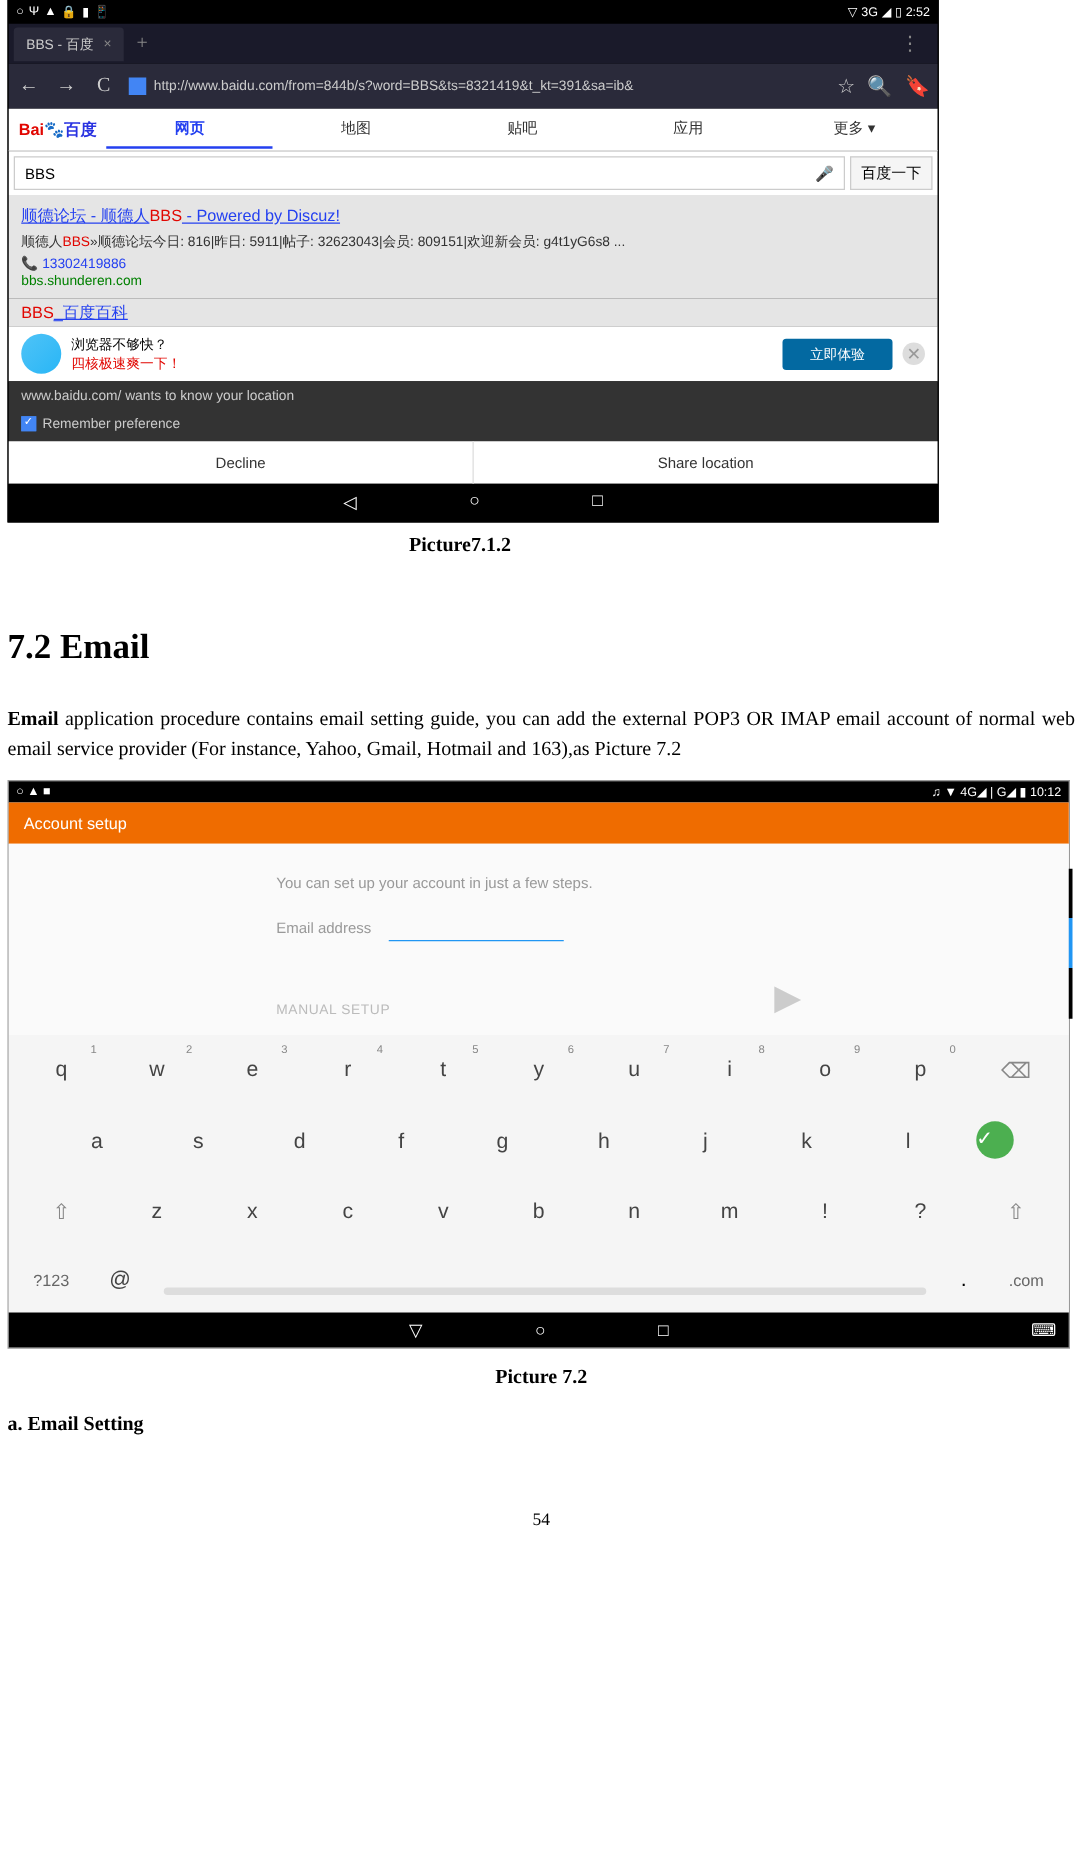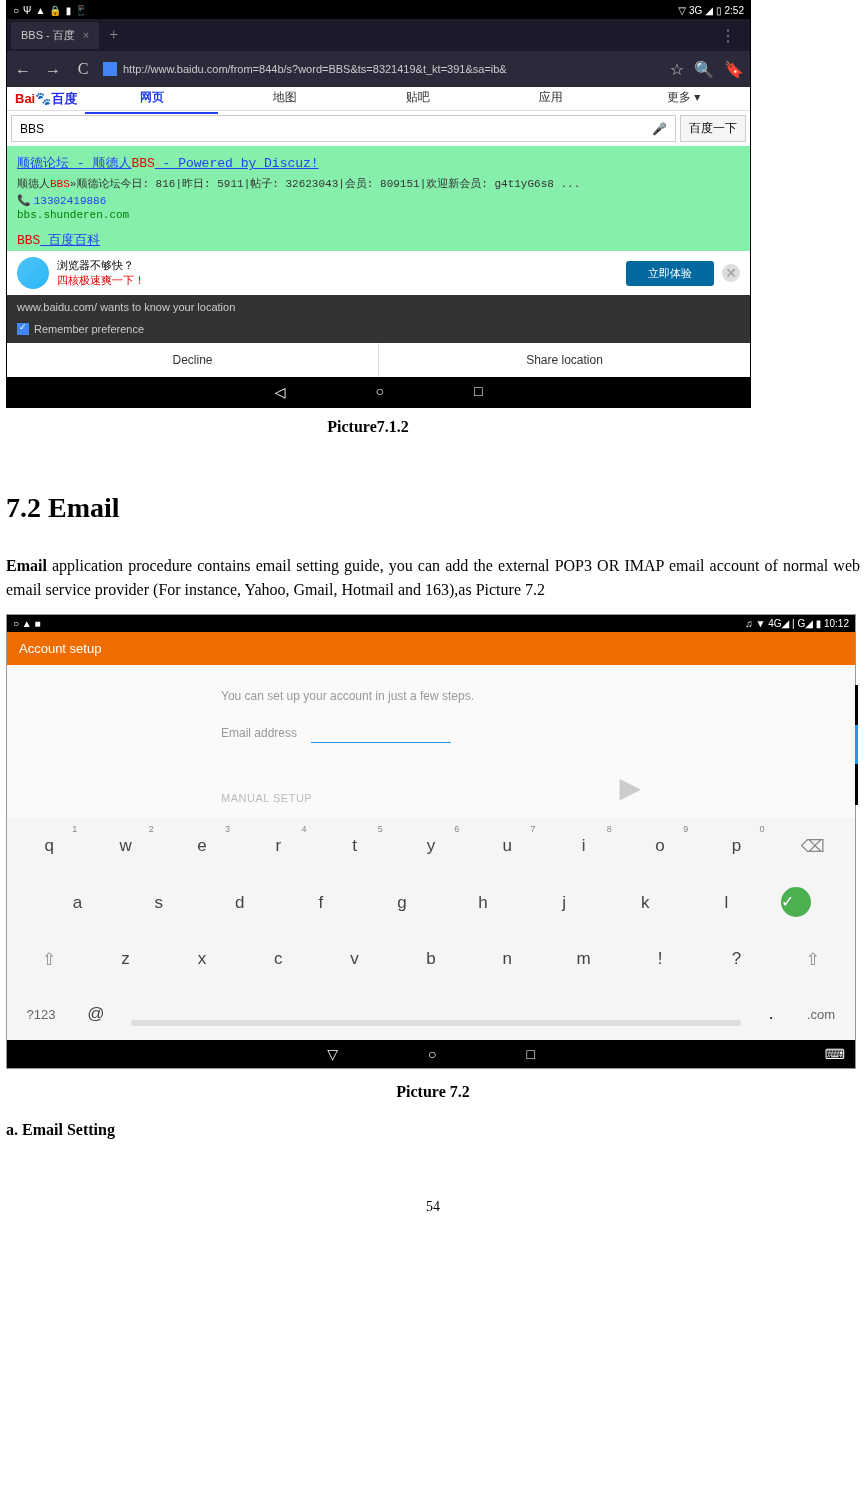--- a/index.html
+++ b/index.html
@@ -17,34 +17,34 @@
     .tab-new { color: #888; margin-left: 10px; font-size: 16px; }
     .tab-menu { margin-left: auto; color: #888; padding: 0 10px; }
     
     .url-bar { background: #2a2a3a; height: 36px; display: flex; align-items: center; padding: 0 6px; gap: 10px; }
     .nav-btn { color: #ccc; font-size: 16px; width: 20px; text-align: center; }
     .url-input { flex: 1; display: flex; align-items: center; color: #ccc; font-size: 11px; font-family: Arial; }
     .url-favicon { width: 14px; height: 14px; background: #4285f4; margin-right: 6px; }
     .url-star { color: #ccc; }
     .url-search-icon, .url-bookmark-icon { color: #ccc; }
     
-    .baidu-header { background: #fff; display: flex; align-items: center; height: 24px; border-bottom: 1px solid #ddd; }
+    .baidu-header { background: #fff; display: flex; align-items: center; height: 34px; border-bottom: 1px solid #ddd; }
     .baidu-logo { padding: 0 8px; font-family: Arial; font-size: 13px; font-weight: bold; }
     .baidu-logo-red { color: #e10601; }
     .baidu-logo-blue { color: #2932e1; }
     .baidu-nav { display: flex; flex: 1; }
     .baidu-nav-item { flex: 1; text-align: center; font-size: 12px; color: #333; padding: 6px 0; font-family: Arial; }
     .baidu-nav-item.active { color: #2440f0; font-weight: bold; border-bottom: 2px solid #2440f0; }
     
     .baidu-search-row { background: #fff; display: flex; padding: 4px; gap: 4px; }
     .baidu-search-input { flex: 1; border: 1px solid #ccc; padding: 4px 8px; font-size: 12px; display: flex; justify-content: space-between; align-items: center; font-family: Arial; }
     .baidu-mic { color: #999; }
     .baidu-search-btn { background: #f5f5f5; border: 1px solid #ccc; padding: 4px 8px; font-size: 12px; font-family: Arial; }
     
-    .search-result { background: #86efac; padding: 8px 10px; font-family: Liberation Mono, monospace; }
+    .search-result { background: #e5e5e5; padding: 8px 10px; font-family: Liberation Sans, sans-serif; }
     .result-title { font-size: 13px; margin-bottom: 4px; }
     .result-title-blue { color: #2440f0; text-decoration: underline; }
     .result-title-red { color: #e10601; }
     .result-snippet { font-size: 11px; color: #333; }
     .result-phone { color: #2440f0; font-size: 11px; margin-top: 3px; display: flex; align-items: center; gap: 3px; }
     .result-url { color: #008000; font-size: 11px; margin-top: 2px; }
     .result-baike { font-size: 13px; }
     .result-baike-red { color: #e10601; }
     .result-baike-blue { color: #2440f0; text-decoration: underline; }
     

